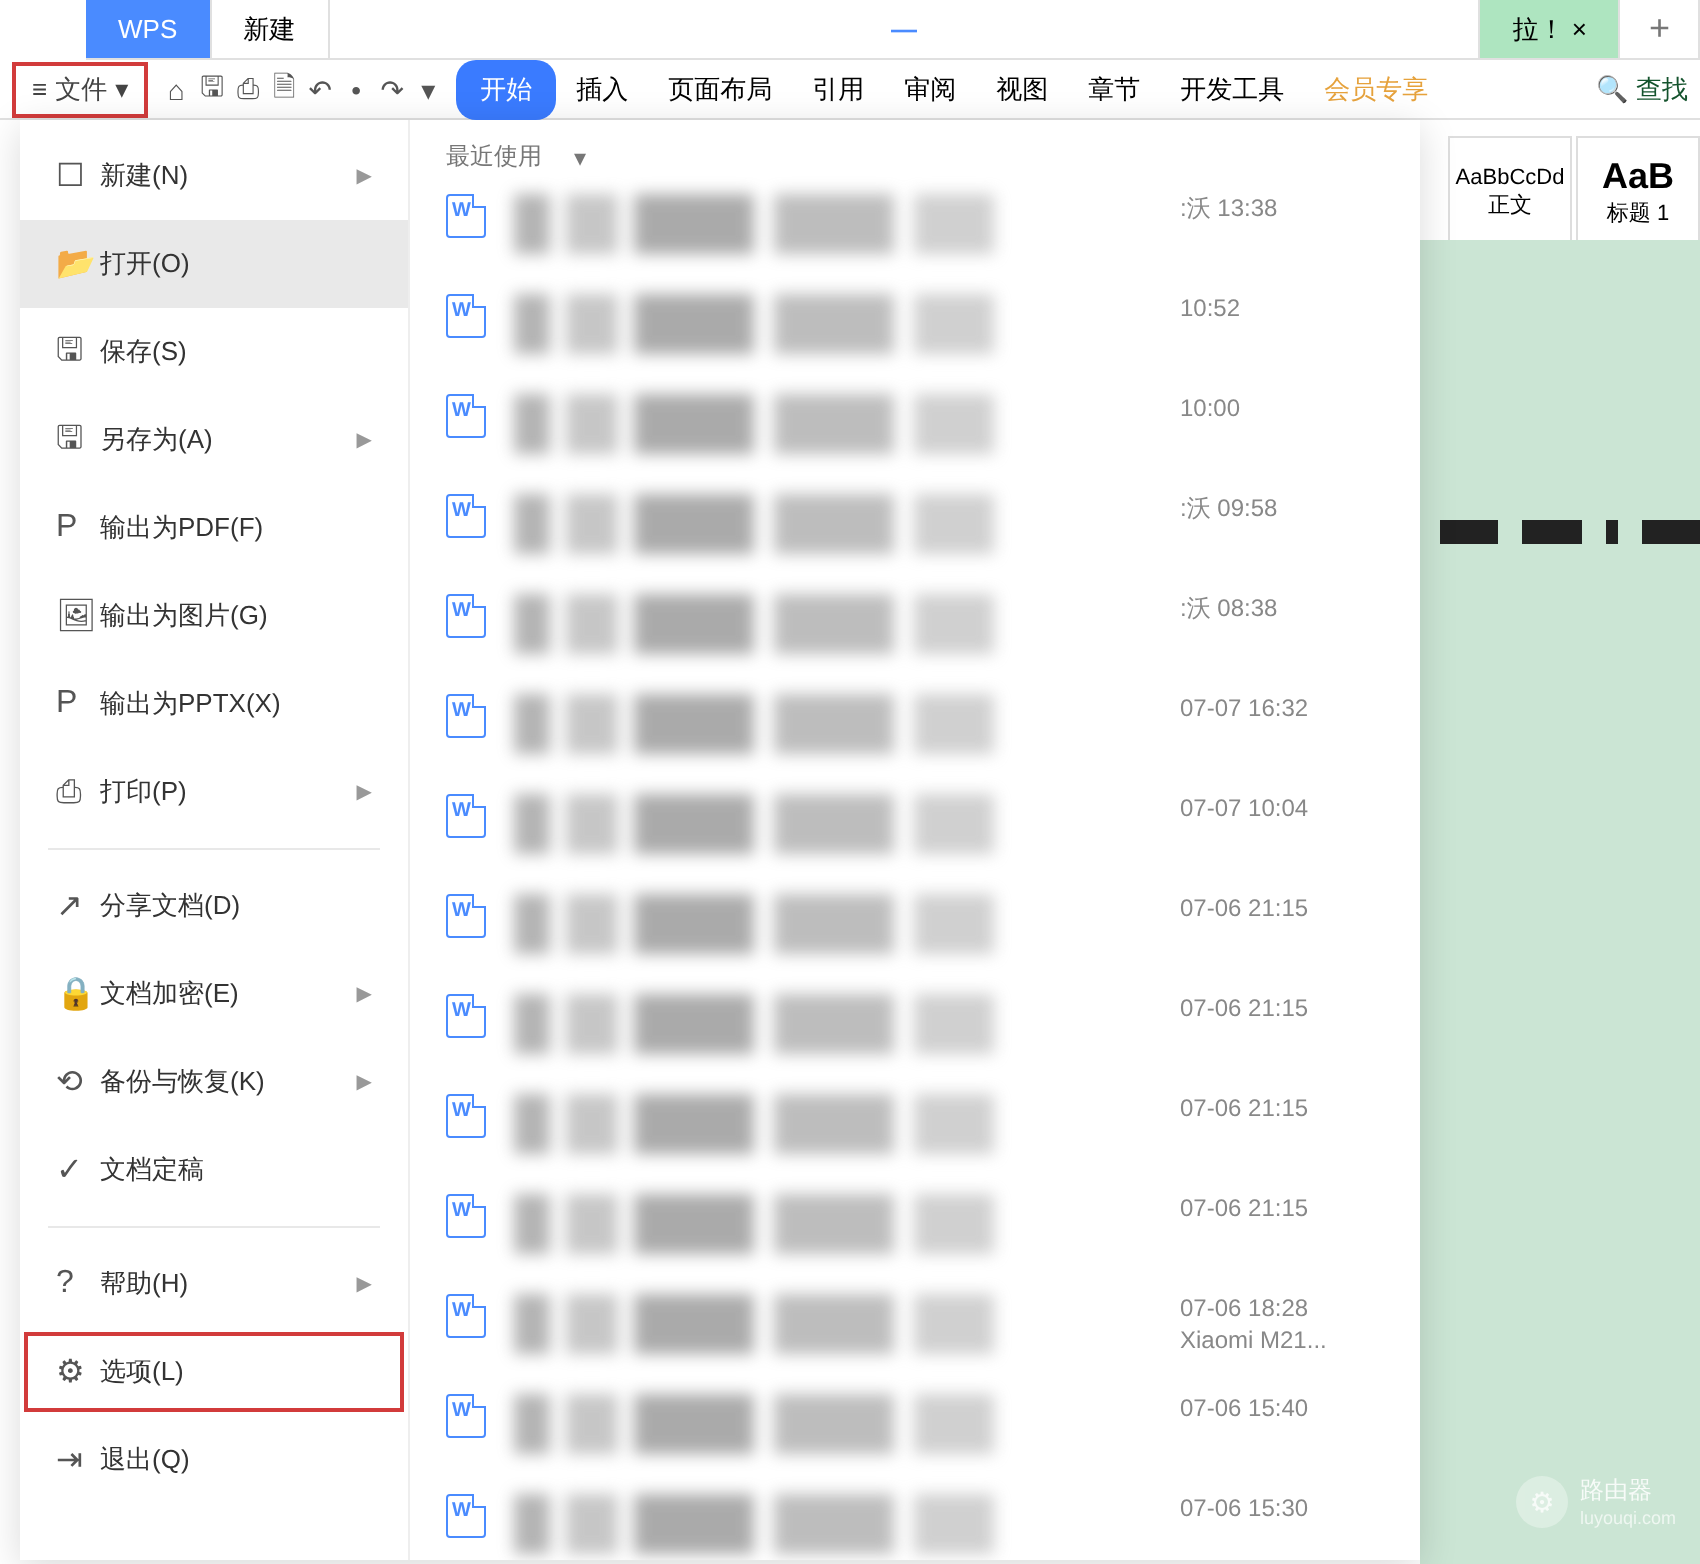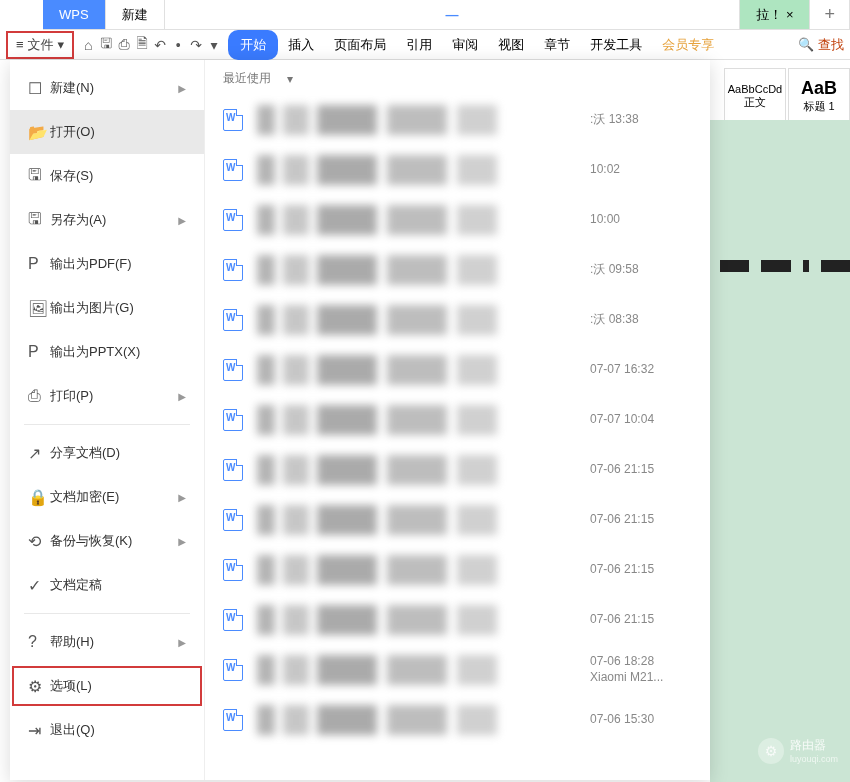--- a/index.html
+++ b/index.html
@@ -15,38 +15,38 @@
 
   
   .ribbon { height: 30px; display: flex; align-items: center; padding: 0 6px; border-bottom: 1px solid #e0e0e0; font-size: 13px; }
   .file-btn { display: flex; align-items: center; gap: 4px; padding: 3px 8px; border: 2px solid #d23b3b; color: #444; }
   .ribbon-icon { width: 18px; text-align: center; color: #555; font-size: 14px; }
   .ribbon-sep { width: 5px; }
   .ribbon-tab { padding: 0 10px; }
   .ribbon-tab.current { background: #3a7bff; color: #fff; border-radius: 10px; padding: 6px 12px; }
   .ribbon-right { margin-left: auto; display: flex; align-items: center; gap: 8px; }
   .vip { color: #e6a23c; }
-  .search { color: #c2410c; }
+  .search { color: #14532d; }
 
   
   .panel { position: absolute; left: 10px; top: 60px; width: 700px; height: 720px; background: #fff; box-shadow: 0 4px 18px rgba(0,0,0,.15); display: flex; }
   .menu { width: 195px; background: #fff; border-right: 1px solid #eee; display: flex; flex-direction: column; padding-top: 6px; }
   .menu-item { display: flex; align-items: center; height: 44px; padding: 0 18px; font-size: 13px; color: #333; position: relative; }
   .menu-item.selected { background: #e9e9e9; }
   .menu-item .mi-icon { width: 22px; color: #555; font-size: 16px; display: flex; align-items: center; }
   .menu-item .mi-label { flex: 1; }
   .menu-item .mi-arrow { color: #999; font-size: 10px; }
   .menu-divider { height: 1px; background: #e8e8e8; margin: 6px 14px; }
   .highlight { border: 2px solid #d23b3b; }
   .menu-item.highlight { border: none; outline: 2px solid #d23b3b; outline-offset: -4px; }
 
   .recent { flex: 1; padding: 10px 18px 0 18px; overflow: hidden; }
   .recent-head { font-size: 12px; color: #777; margin-bottom: 10px; display: flex; align-items: center; gap: 16px; }
   .recent-list { display: flex; flex-direction: column; gap: 4px; }
-  .recent-row { display: flex; align-items: center; height: 46px; }
+  .recent-row { display: flex; align-items: flex-start; height: 46px; }
   .doc-icon { width: 20px; height: 22px; border: 1px solid #4a8bff; border-radius: 2px 4px 2px 2px; position: relative; margin-right: 14px; flex-shrink: 0; }
   .doc-icon::before { content: "W"; position: absolute; left: 2px; top: 2px; font-size: 10px; color: #4a8bff; font-weight: bold; }
   .doc-icon::after { content: ""; position: absolute; right: -1px; top: -1px; width: 6px; height: 6px; background: #fff; border-left: 1px solid #4a8bff; border-bottom: 1px solid #4a8bff; }
   .blur { flex: 1; height: 30px; background:
      linear-gradient(90deg, #777 0 18px, transparent 18px 26px, #999 26px 52px, transparent 52px 60px, #666 60px 120px, transparent 120px 130px, #888 130px 190px, transparent 190px 200px, #aaa 200px 240px, transparent 240px);
      filter: blur(4px); opacity: .55;
   }
   .r-time { width: 110px; text-align: left; font-size: 12px; color: #888; padding-left: 8px; line-height: 1.3; }
 
   
@@ -206,21 +206,21 @@
     </div>
     <div class="recent-list" id="recent-list">
         <div class="recent-row">
           <div class="doc-icon"></div>
           <div class="blur"></div>
           <div class="r-time">:沃  13:38</div>
         </div>
         <div class="recent-row">
           <div class="doc-icon"></div>
           <div class="blur"></div>
-          <div class="r-time">10:02</div>
+          <div class="r-time">10:52</div>
         </div>
         <div class="recent-row">
           <div class="doc-icon"></div>
           <div class="blur"></div>
           <div class="r-time">10:00</div>
         </div>
         <div class="recent-row">
           <div class="doc-icon"></div>
           <div class="blur"></div>
           <div class="r-time">:沃  09:58</div>
@@ -257,20 +257,25 @@
         </div>
         <div class="recent-row">
           <div class="doc-icon"></div>
           <div class="blur"></div>
           <div class="r-time">07-06 21:15</div>
         </div>
         <div class="recent-row">
           <div class="doc-icon"></div>
           <div class="blur"></div>
           <div class="r-time">07-06 18:28<br>Xiaomi M21...</div>
+        </div>
+        <div class="recent-row">
+          <div class="doc-icon"></div>
+          <div class="blur"></div>
+          <div class="r-time">07-06 15:40</div>
         </div>
         <div class="recent-row">
           <div class="doc-icon"></div>
           <div class="blur"></div>
           <div class="r-time">07-06 15:30</div>
         </div>
       </div>
   </div>
 </div>
 

